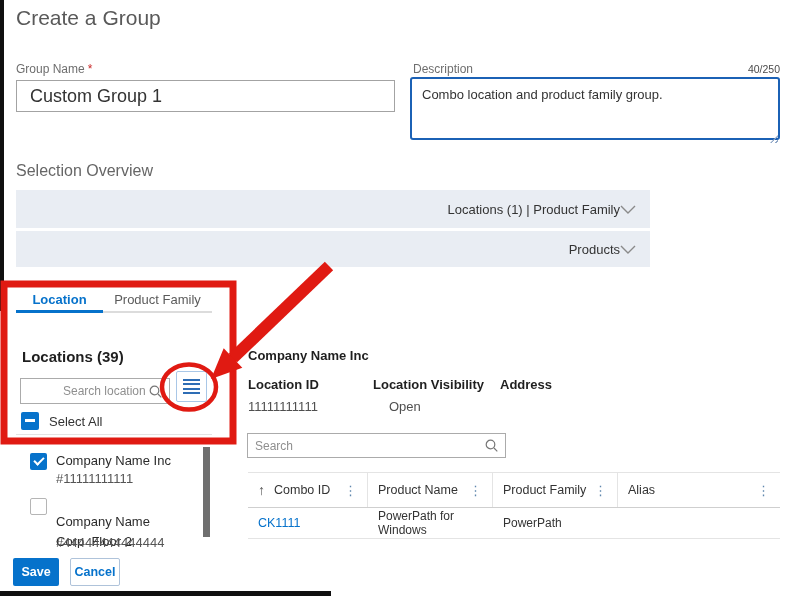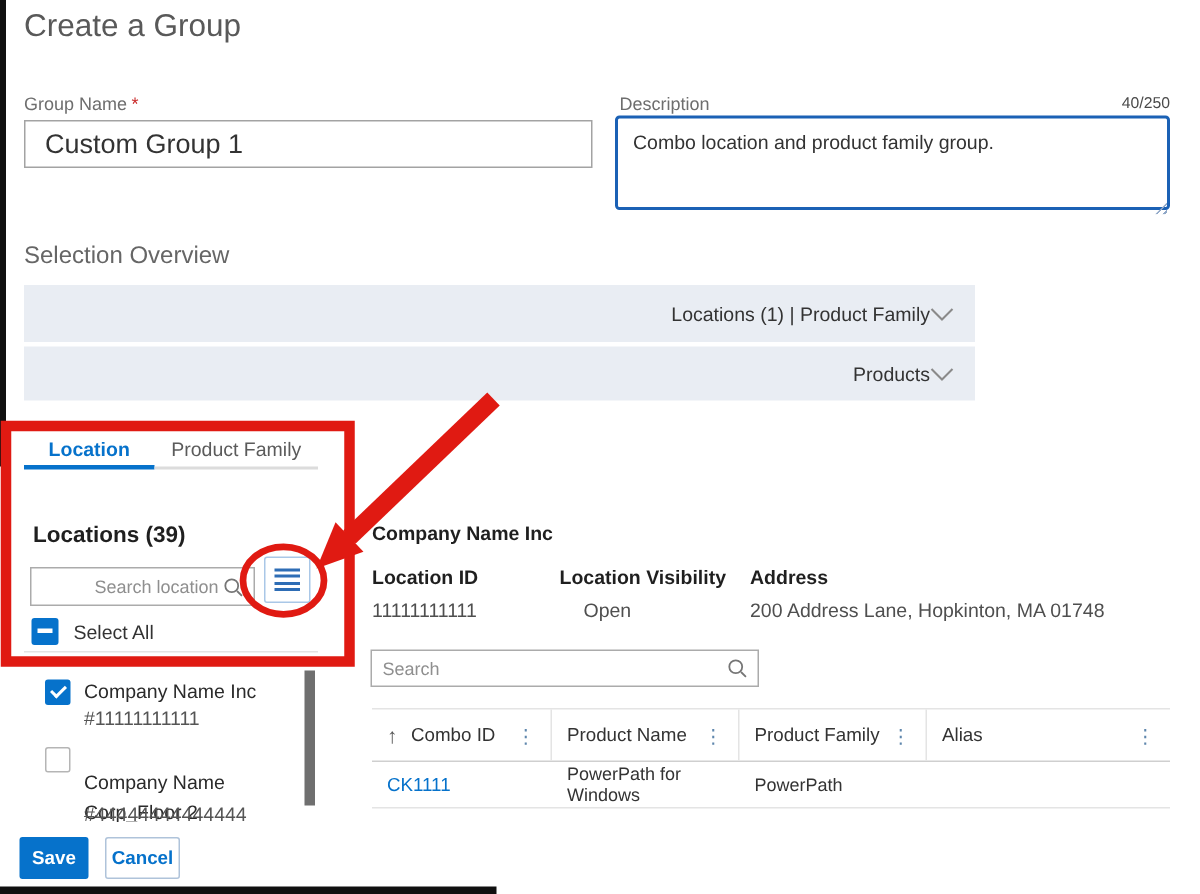--- a/index.html
+++ b/index.html
@@ -165,21 +165,20 @@
   </div>
   <div class="abs scroll-thumb"></div>
 
   <div class="abs detail-company" style="left:248px;top:348px;">Company Name Inc</div>
 
   <div class="abs dfield-label" style="left:248px;top:377px;">Location ID</div>
   <div class="abs dfield-label" style="left:373px;top:377px;">Location Visibility</div>
   <div class="abs dfield-label" style="left:500px;top:377px;">Address</div>
   <div class="abs dfield-value" style="left:248px;top:399px;">11111111111</div>
   <div class="abs dfield-value" style="left:373px;top:399px;margin-left:16px;">Open</div>
-  <div class="abs dfield-value" style="left:500px;top:399px;">200 Address Lane, Hopkinton, MA 01748</div>
 
   <div class="abs search-box" style="left:247px;top:433px;width:259px;height:25px;">
     <input type="text" placeholder="Search" style="">
     <svg class="mag" width="13" height="13" viewBox="0 0 13 13">
       <circle cx="5.5" cy="5.5" r="4.3" fill="none" stroke="#767676" stroke-width="1.2"></circle>
       <line x1="9" y1="9" x2="12.3" y2="12.3" stroke="#767676" stroke-width="1.2"></line>
     </svg>
   </div>
 
   <div class="abs grid">

